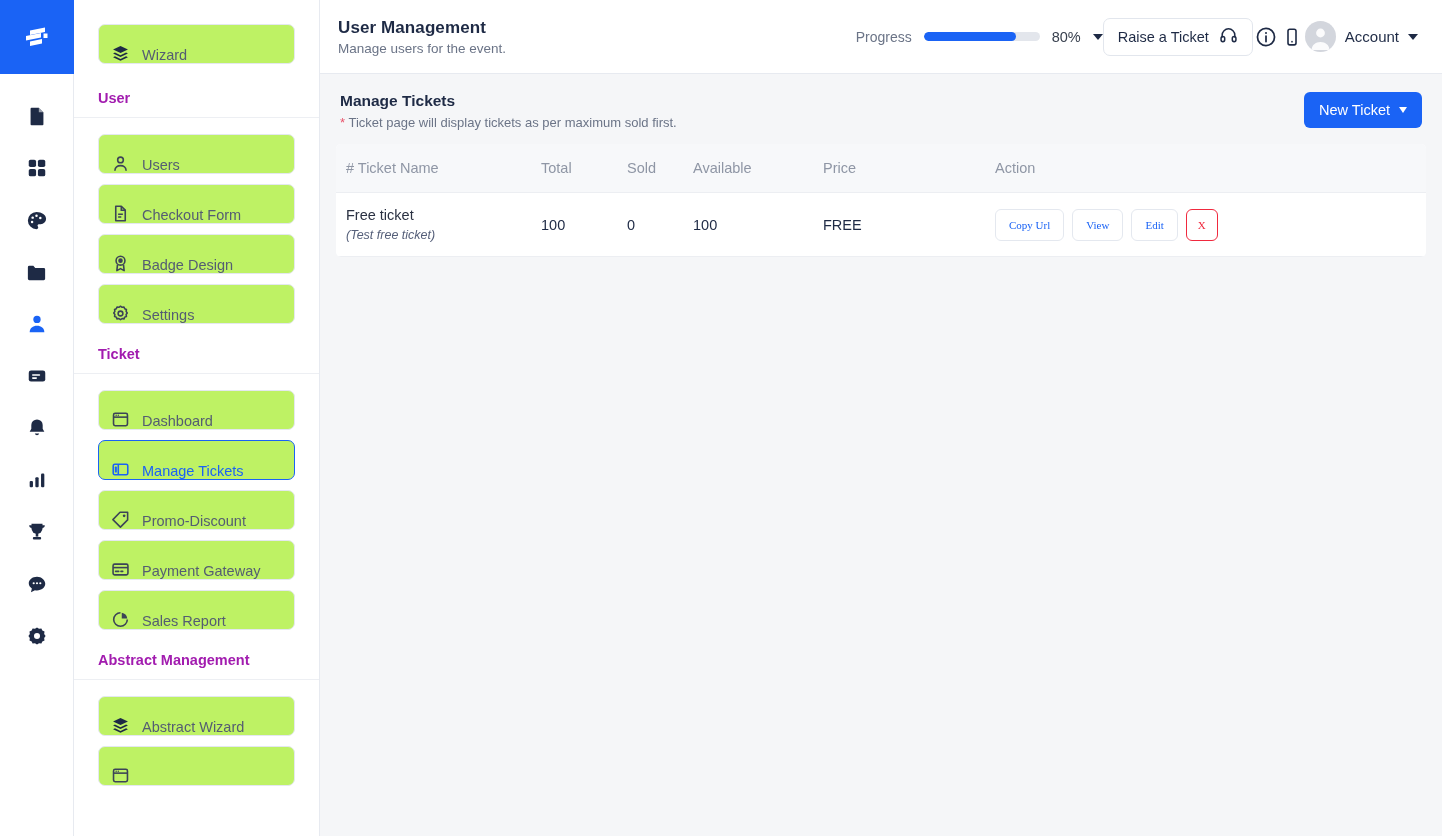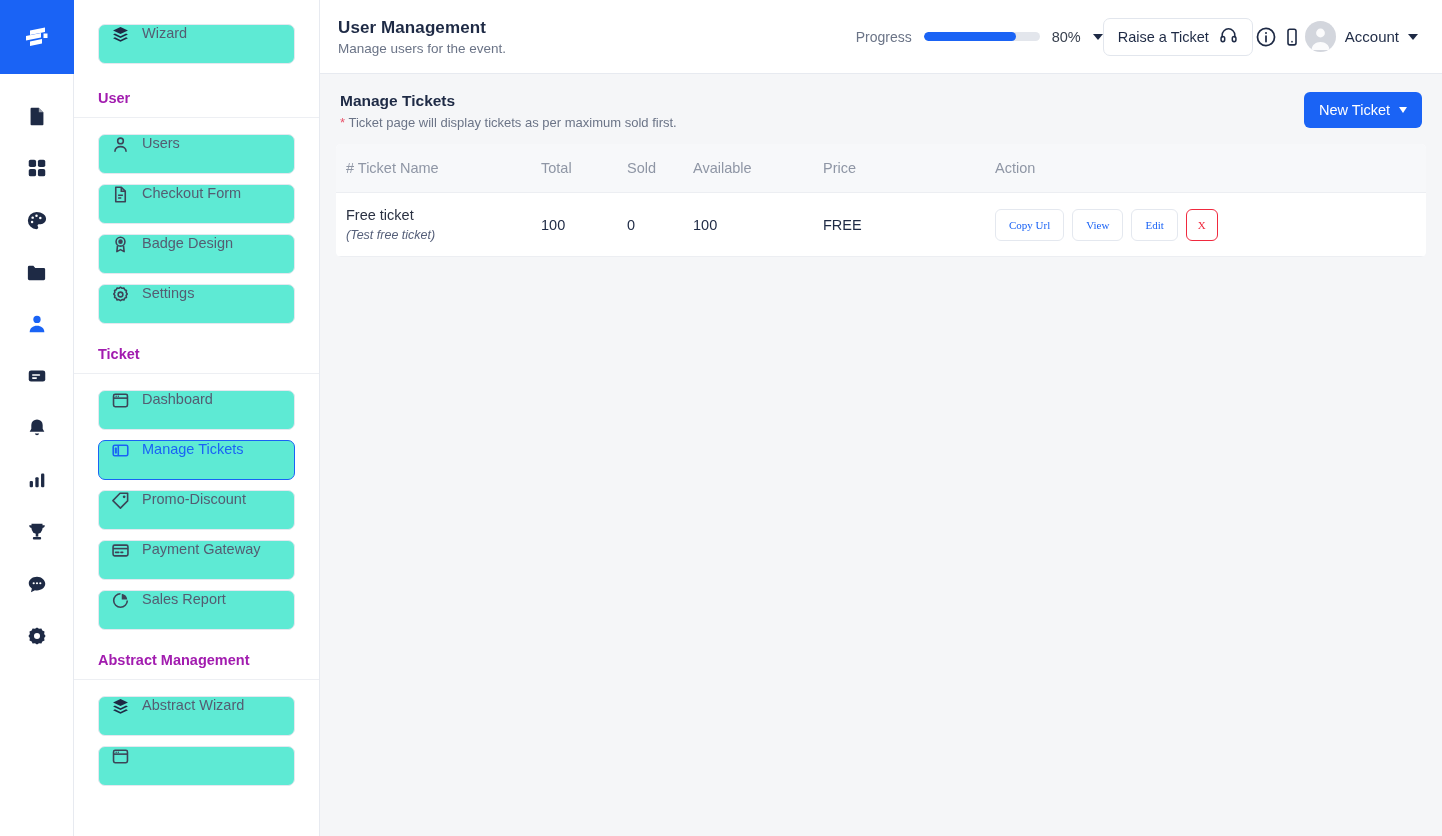--- a/index.html
+++ b/index.html
@@ -36,27 +36,27 @@
   
   .sidebar {
     width: 246px; min-width: 246px; height: 836px;
     background: #ffffff;
     border-right: 1px solid #e7eaf0;
     overflow: hidden;
     padding: 0 0 0 0;
   }
   .sidebar-inner { padding: 24px 24px 0 24px; }
   .side-item {
-    display: flex; align-items: flex-start; gap: 12px;
+    display: flex; align-items: flex-end; gap: 12px;
     height: 40px;
     border: 1px solid #e4e8ef;
     border-radius: 7px;
     padding: 0 12px;
     margin-bottom: 10px;
-    background: #5eead4;
+    background: #bef264;
     cursor: pointer;
     color: #545d72;
     font-size: 14.5px;
   }
   .side-item .ico { width: 19px; height: 19px; display: flex; align-items: center; justify-content: center; flex: none; }
   .side-item.active { border-color: #1a63f5; color: #1a63f5; }
   .side-item.active .ico svg { stroke: #1a63f5; fill: none; }
   .side-section {
     font-size: 14.5px; font-weight: bold; color: #a21caf;
     padding: 12px 0 11px 0;

